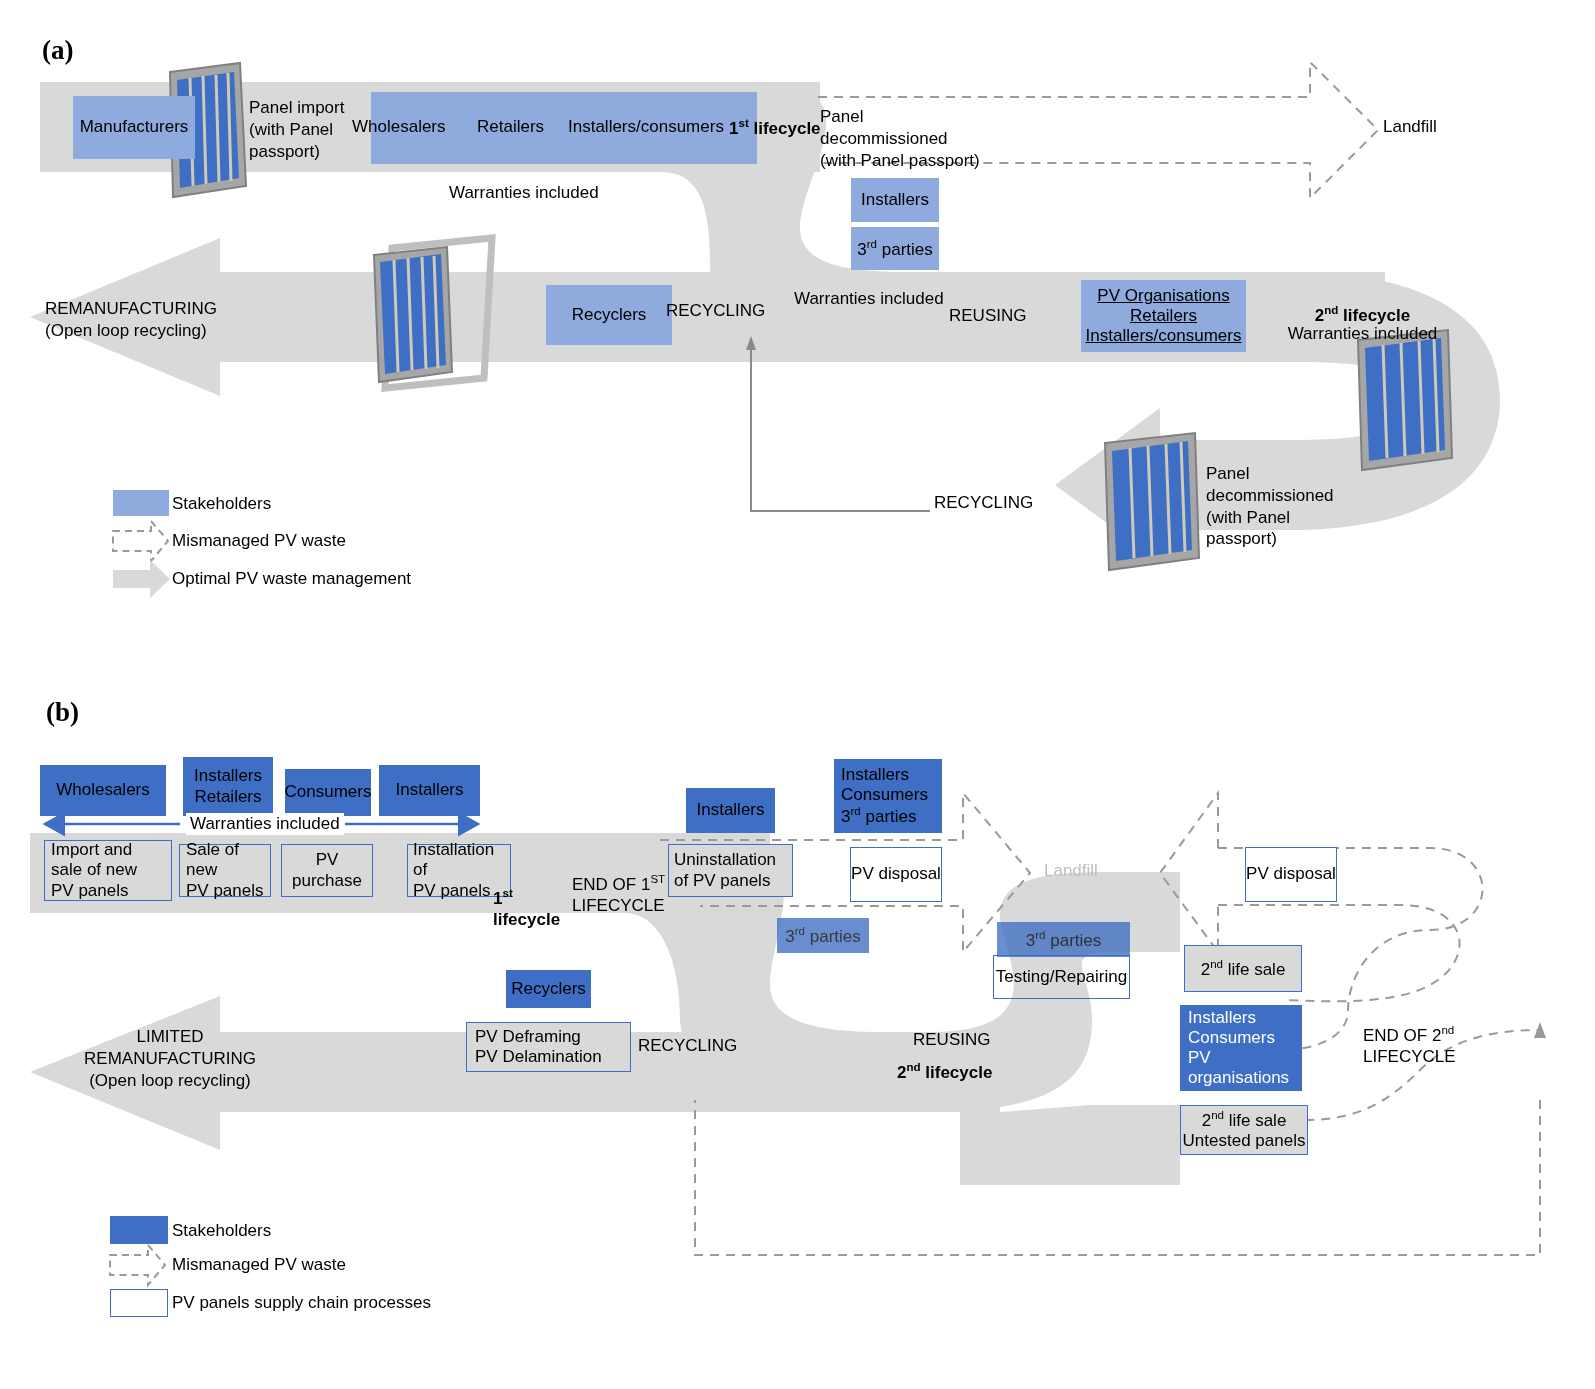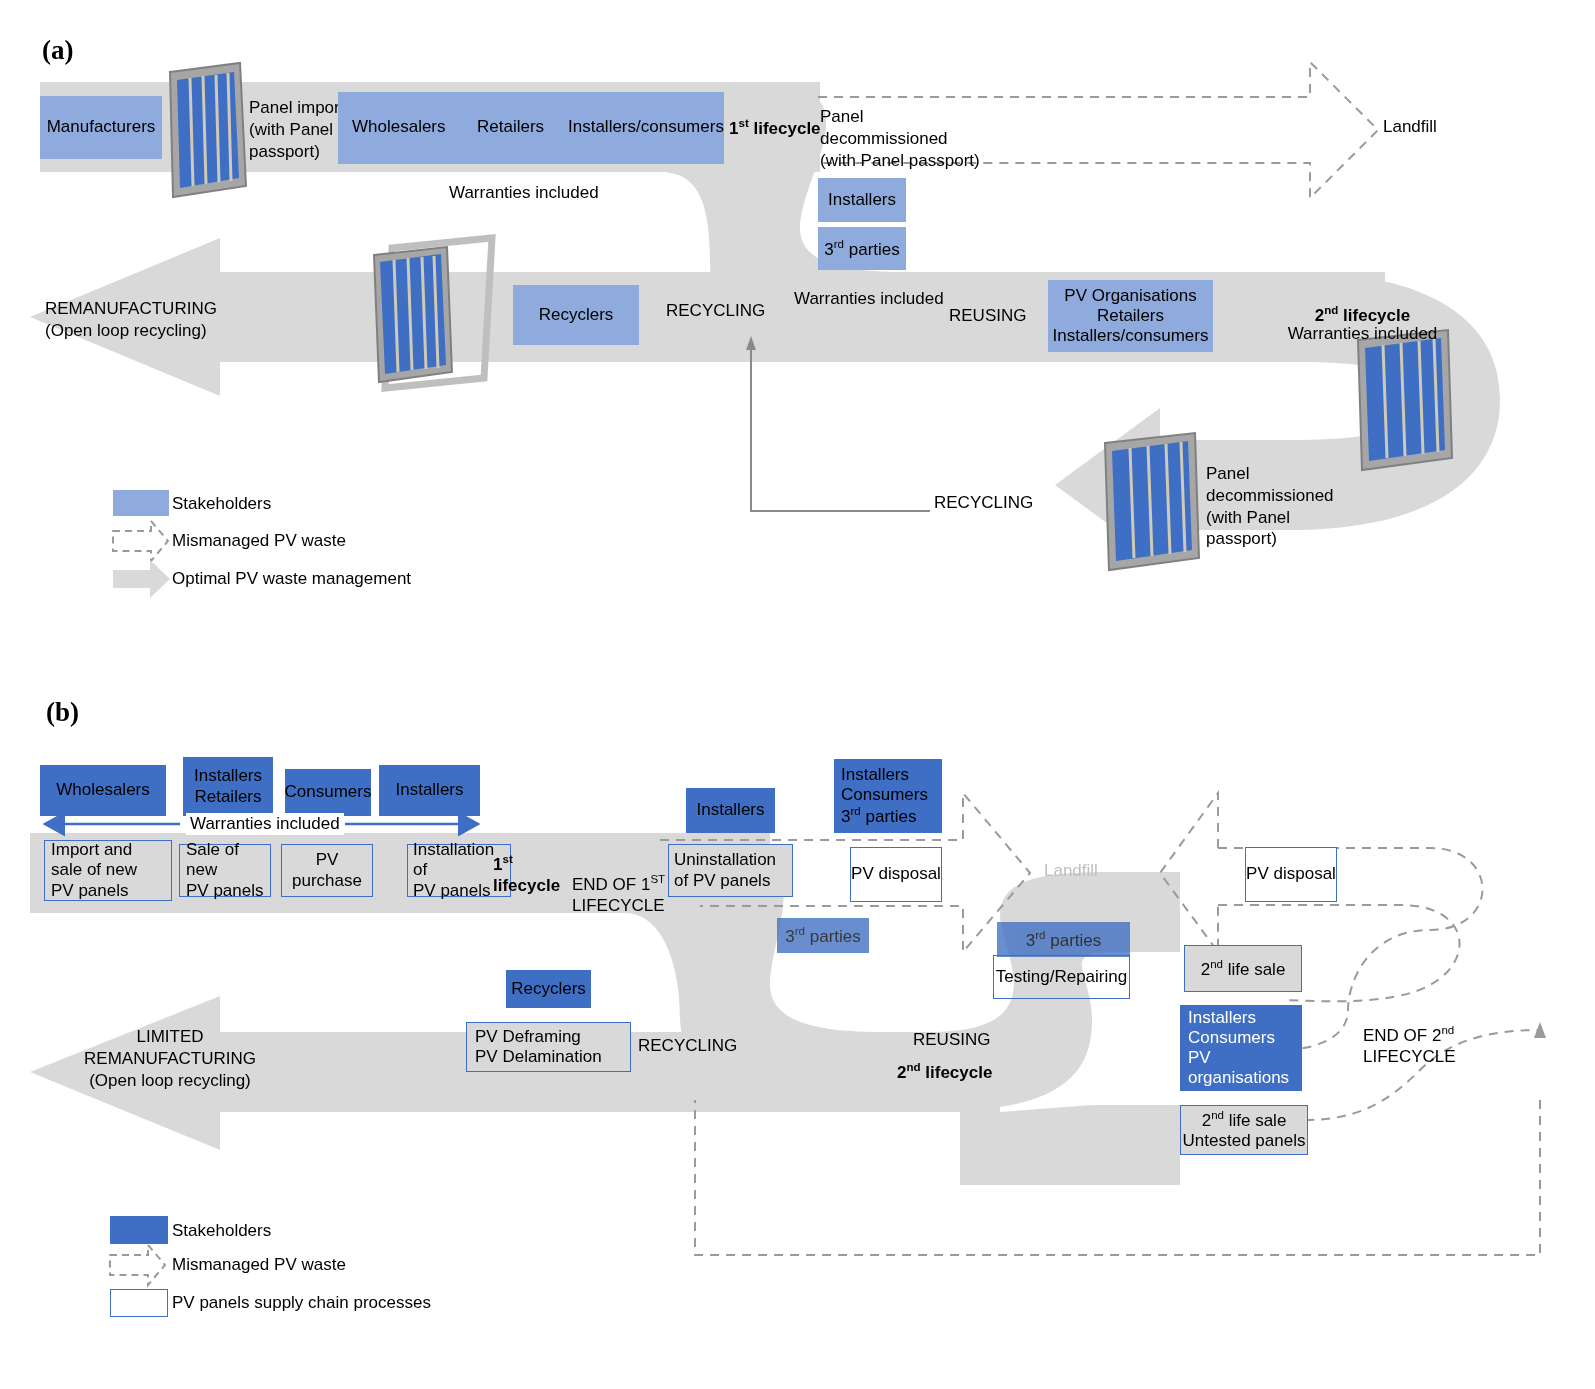--- a/index.html
+++ b/index.html
@@ -3,21 +3,21 @@
 <meta charset="utf-8">
 <style>
   html,body{margin:0;padding:0;background:#fff;}
   body{width:1595px;height:1389px;position:relative;overflow:hidden;
        font-family:"Liberation Sans",sans-serif;color:#000;}
   .fig{position:absolute;left:0;top:0;width:1595px;height:1389px;}
   svg.layer{position:absolute;left:0;top:0;width:1595px;height:1389px;pointer-events:none;}
   .panelLabel{position:absolute;font-weight:bold;font-size:27px;font-family:"Liberation Serif",serif;}
   .box{position:absolute;box-sizing:border-box;display:flex;align-items:center;
        justify-content:center;text-align:center;line-height:1.18;}
-  .sh-a{background:#8faadc;font-size:17px;}
+  .sh-a{background:#8faadc;font-size:17px;margin-left:33px;}
   .sh-b{background:#3f6fc4;font-size:17px;}
   .proc{border:1.6px solid #3f6fc4;background:transparent;font-size:17px;}
   .txt{position:absolute;font-size:17px;line-height:1.28;white-space:pre-line;}
   .txt.c{text-align:center;}
   .b{font-weight:bold;}
   .leg-label{position:absolute;font-size:17px;}
   .leg-sw{position:absolute;}
   sup{font-size:0.68em;vertical-align:super;}
 </style>
 </head>
@@ -176,21 +176,21 @@
 
   <div class="box sh-a" style="left:513px;top:285px;width:126px;height:60px;">
     <span>Recyclers</span>
   </div>
 
   <div class="txt" style="left:666px;top:300px;">RECYCLING</div>
   <div class="txt" style="left:794px;top:288px;">Warranties included</div>
   <div class="txt" style="left:949px;top:305px;">REUSING</div>
 
   <div class="box sh-a" style="left:1048px;top:280px;width:165px;height:72px;flex-direction:column;">
-    <span style="white-space:pre-line;">PV Organisations
+    <span style="white-space:pre-line;text-decoration:underline;">PV Organisations
 Retailers
 Installers/consumers</span>
   </div>
 
   <div class="txt c b" style="left:1275px;top:303px;width:175px;">2<sup>nd</sup> lifecycle</div>
   <div class="txt c" style="left:1275px;top:323px;width:175px;">Warranties included</div>
 
   <div class="txt" style="left:934px;top:492px;">RECYCLING</div>
 
   <div class="txt" style="left:1206px;top:463px;width:130px;">Panel
@@ -231,21 +231,21 @@
 PV panels</span>
   </div>
   <div class="box proc" style="left:281px;top:844px;width:92px;height:53px;">
     <span>PV purchase</span>
   </div>
   <div class="box proc" style="left:379px;top:844px;width:104px;height:53px;justify-content:center;padding-left:5px;text-align:left;margin-left:28px;">
     <span style="white-space:pre-line;">Installation of
 PV panels</span>
   </div>
 
-  <div class="txt b" style="left:493px;top:852px;width:70px;">1<sup>st</sup>
+  <div class="txt b" style="left:493px;top:886px;width:70px;">1<sup>st</sup>
 lifecycle</div>
 
   <div class="txt" style="left:572px;top:872px;width:110px;">END OF 1<sup>ST</sup>
 LIFECYCLE</div>
 
   <div class="box proc" style="left:668px;top:844px;width:125px;height:53px;justify-content:flex-start;padding-left:5px;text-align:left;background:#d9d9d9;">
     <span style="white-space:pre-line;">Uninstallation
 of PV panels</span>
   </div>
 

